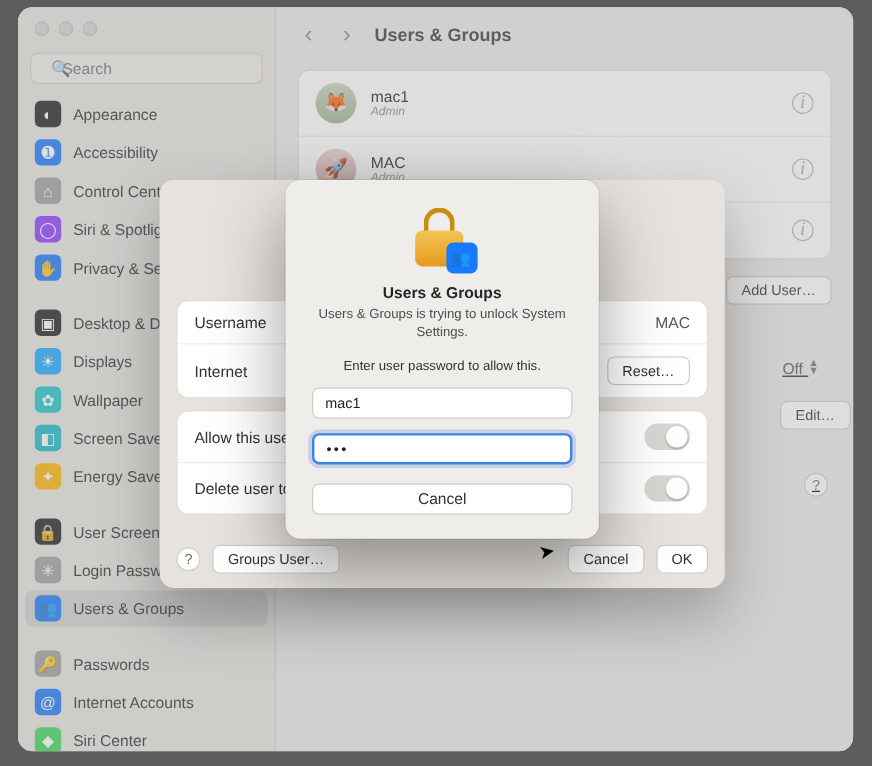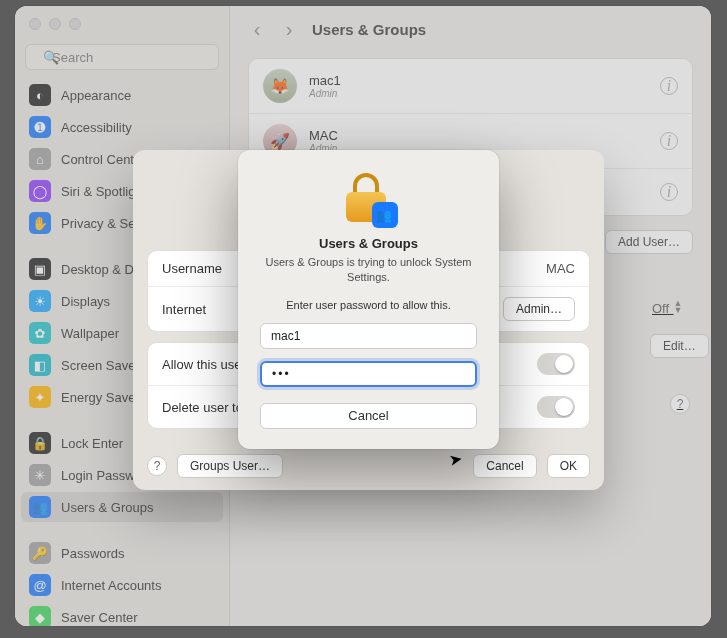--- a/index.html
+++ b/index.html
@@ -127,42 +127,42 @@
           <div class="side-icon" style="background: rgb(24, 184, 201);">◧</div>
           <span>Screen Saver</span>
         </div>
         <div class="side-item">
           <div class="side-icon" style="background: rgb(255, 180, 0);">✦</div>
           <span>Energy Saver</span>
         </div>
         <div class="side-gap"></div>
         <div class="side-item">
           <div class="side-icon" style="background: rgb(32, 32, 32);">🔒</div>
-          <span>Lock Enter</span>
+          <span>User Screen</span>
         </div>
         <div class="side-item">
           <div class="side-icon" style="background: rgb(159, 159, 159);">✳</div>
           <span>Login Password</span>
         </div>
         <div class="side-item selected">
           <div class="side-icon" style="background: rgb(25, 121, 255);">👥</div>
           <span>Users &amp; Groups</span>
         </div>
         <div class="side-gap"></div>
         <div class="side-item">
           <div class="side-icon" style="background: rgb(159, 159, 159);">🔑</div>
           <span>Passwords</span>
         </div>
         <div class="side-item">
           <div class="side-icon" style="background: rgb(25, 121, 255);">@</div>
           <span>Internet Accounts</span>
         </div>
         <div class="side-item">
           <div class="side-icon" style="background: rgb(61, 214, 93);">◆</div>
-          <span>Saver Center</span>
+          <span>Siri Center</span>
         </div>
       </div>
   </div>
 
   <div class="content">
     <div class="toolbar">
       <span class="nav-btn">‹</span>
       <span class="nav-btn">›</span>
       <span class="title">Users &amp; Groups</span>
     </div>
@@ -211,21 +211,21 @@
 
 <div class="sheet-bg">
   <div class="sheet-fields">
     <div class="field-row">
       <span>Username</span>
       <span class="field-val">MAC</span>
     </div>
     <div class="field-row">
       <span>Internet</span>
       <span class="field-val">
-          <button class="btn">Admin…</button>
+          <button class="btn">Reset…</button>
         </span>
     </div>
   </div>
   <div class="sheet-toggles">
     <div class="field-row">
       <span>Allow this user</span>
       <span class="toggle">
           <span class="knob"></span>
         </span>
     </div>

